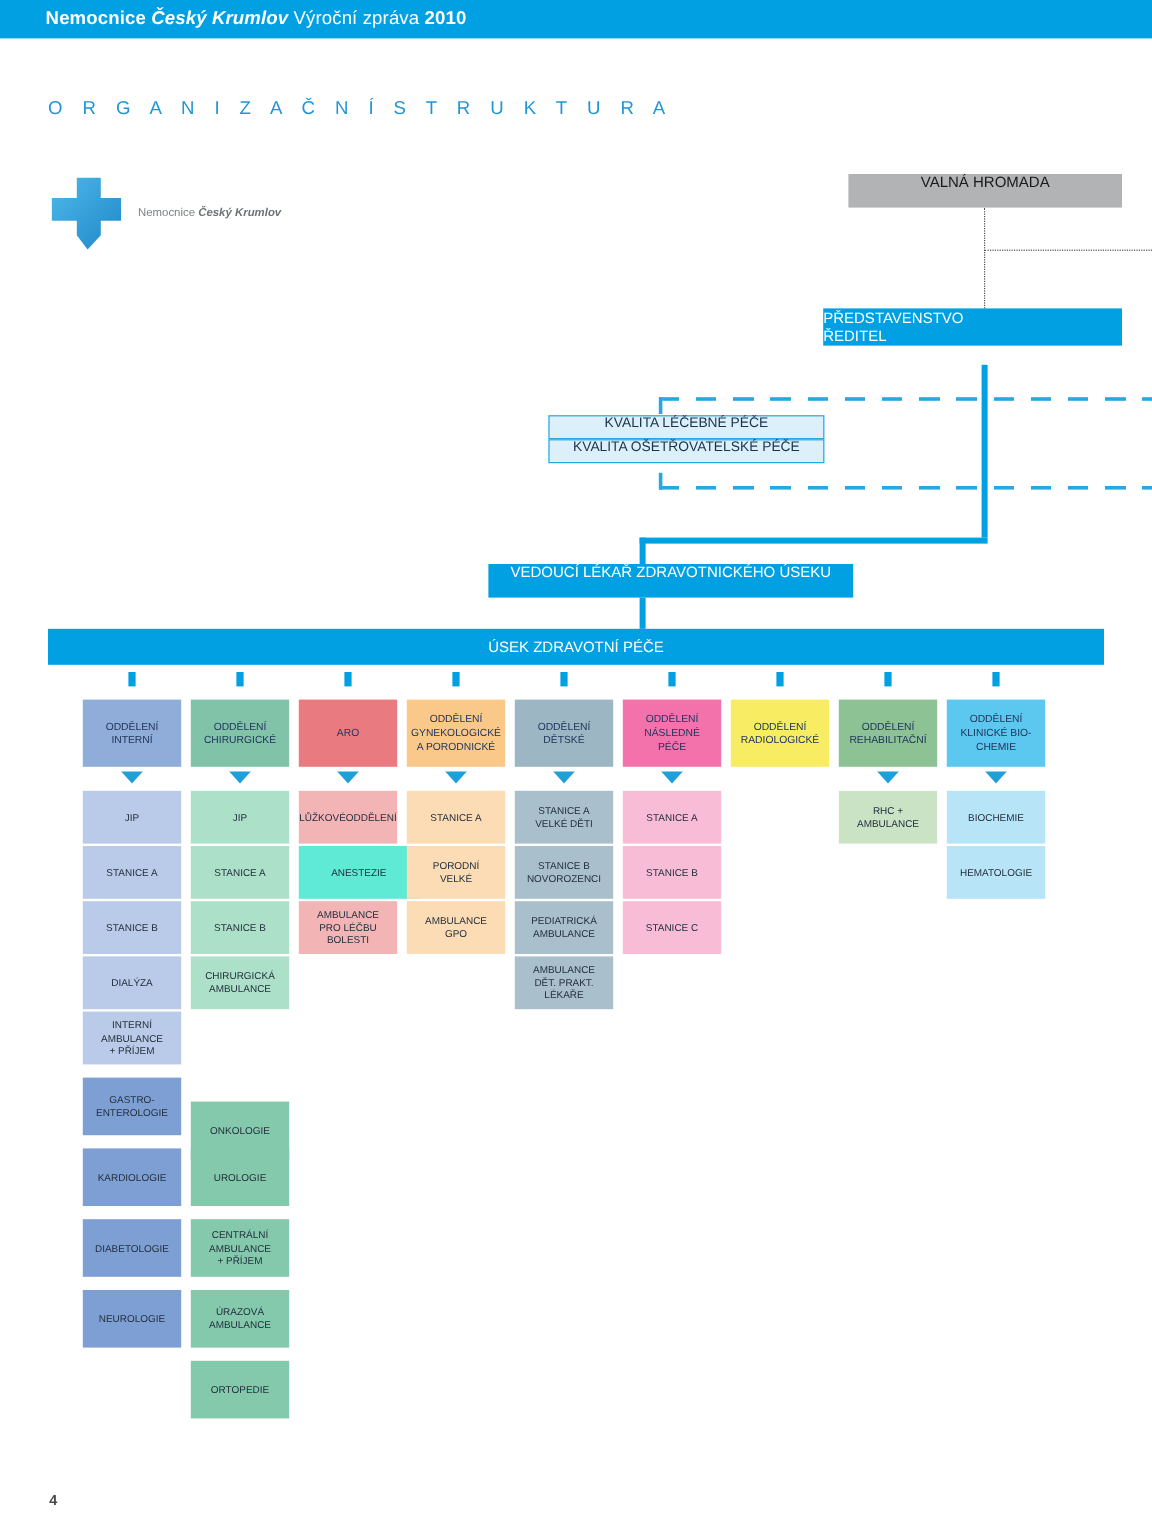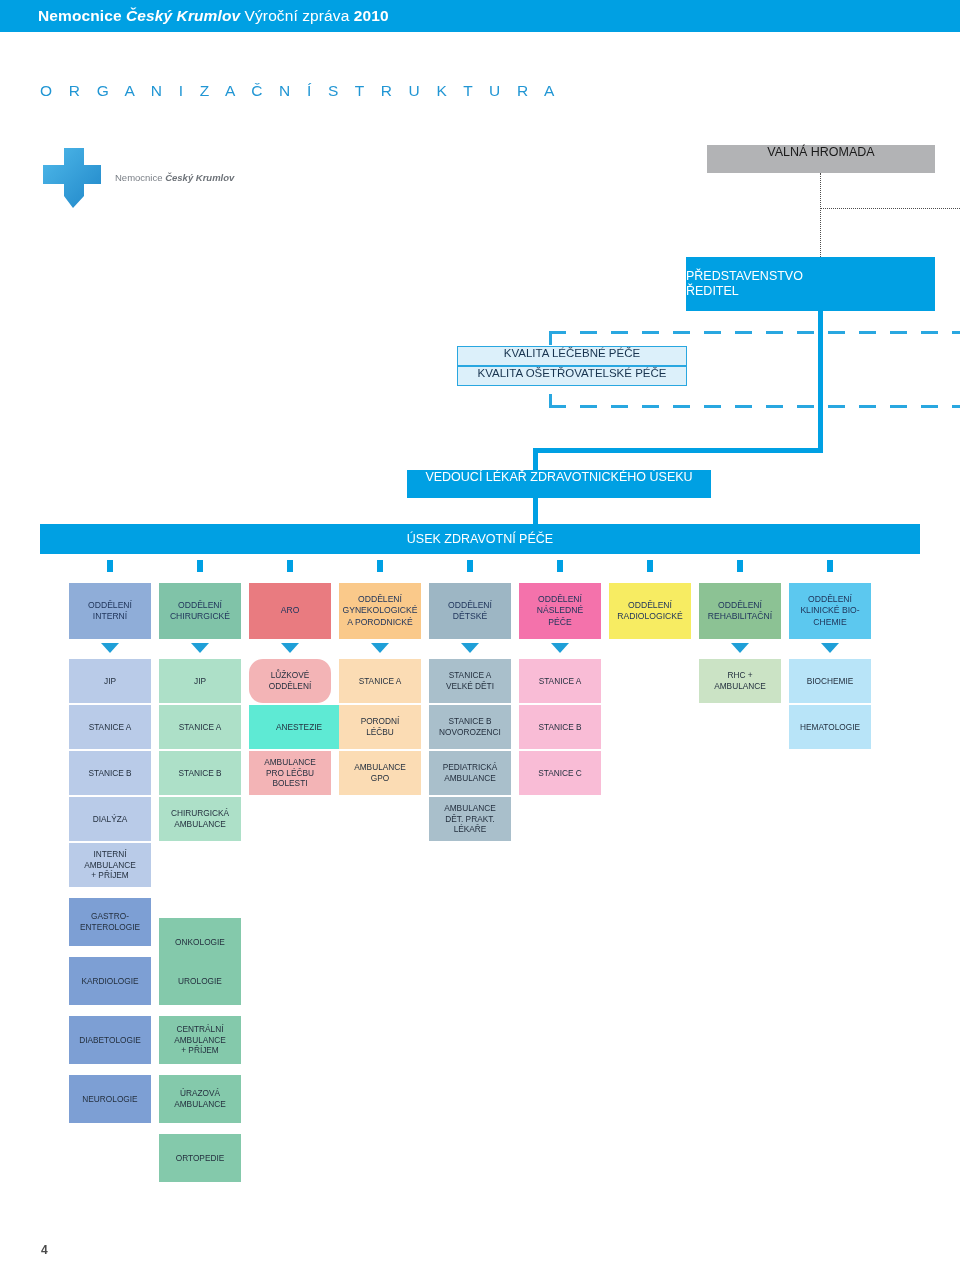--- a/index.html
+++ b/index.html
@@ -205,21 +205,21 @@
   </div>
 </div>
 
 <div class="box box-gray" style="left:707px; top:145px; width:228px; height:28px;">
   <span>VALNÁ HROMADA</span>
 </div>
 
 <div class="vline-dotted" style="left:820px; top:173px; height:84px;"></div>
 <div class="hline-dotted" style="left:820px; top:208px; width:140px;"></div>
 
-<div class="box box-blue" style="left:686px; top:257px; width:249px; height:54px; flex-direction:column;">
+<div class="box box-blue" style="left:686px; top:257px; width:249px; height:31px; flex-direction:column;">
   <span>PŘEDSTAVENSTVO</span>
   <span>ŘEDITEL</span>
 </div>
 
 <div class="vline-solid" style="left:818px; top:304px; width:5px; height:144px;"></div>
 
 <div class="corner-v" style="left:549px; top:331px; height:14px;"></div>
 <div class="dash-h" style="left:549px; top:331px; width:411px;"></div>
 <div class="corner-v" style="left:549px; top:394px; height:14px;"></div>
 <div class="dash-h" style="left:549px; top:405px; width:411px;"></div>
@@ -314,21 +314,21 @@
       <span>AMBULANCE</span>
     </div>
     <div class="sub" style="left: 159px; top: 1134px; width: 82px; height: 48px; background: rgb(132, 201, 171); flex-direction: column;">
       <span>ORTOPEDIE</span>
     </div>
     <div class="tick" style="left: 287px; top: 560px; height: 12px;"></div>
     <div class="dept" style="left: 249px; top: 583px; width: 82px; height: 56px; background: rgb(233, 123, 128); flex-direction: column;">
       <span>ARO</span>
     </div>
     <div class="arrow" style="left: 281px; top: 643px;"></div>
-    <div class="sub" style="left: 249px; top: 659px; width: 82px; height: 44px; background: rgb(243, 180, 182); flex-direction: column; border-radius: 14px;">
+    <div class="sub" style="left: 249px; top: 659px; width: 82px; height: 44px; background: rgb(243, 180, 182); flex-direction: row;">
       <span>LŮŽKOVÉ</span>
       <span>ODDĚLENÍ</span>
     </div>
     <div class="sub" style="left: 249px; top: 705px; width: 100px; height: 44px; background: #5eead4; flex-direction: column;">
       <span>ANESTEZIE</span>
     </div>
     <div class="sub" style="left: 249px; top: 751px; width: 82px; height: 44px; background: rgb(243, 180, 182); flex-direction: column;">
       <span>AMBULANCE</span>
       <span>PRO LÉČBU</span>
       <span>BOLESTI</span>
@@ -338,21 +338,21 @@
       <span>ODDĚLENÍ</span>
       <span>GYNEKOLOGICKÉ</span>
       <span>A PORODNICKÉ</span>
     </div>
     <div class="arrow" style="left: 371px; top: 643px;"></div>
     <div class="sub" style="left: 339px; top: 659px; width: 82px; height: 44px; background: rgb(251, 220, 180); flex-direction: column;">
       <span>STANICE A</span>
     </div>
     <div class="sub" style="left: 339px; top: 705px; width: 82px; height: 44px; background: rgb(251, 220, 180); flex-direction: column;">
       <span>PORODNÍ</span>
-      <span>LÉČBU</span>
+      <span>VELKÉ</span>
     </div>
     <div class="sub" style="left: 339px; top: 751px; width: 82px; height: 44px; background: rgb(251, 220, 180); flex-direction: column;">
       <span>AMBULANCE</span>
       <span>GPO</span>
     </div>
     <div class="tick" style="left: 467px; top: 560px; height: 12px;"></div>
     <div class="dept" style="left: 429px; top: 583px; width: 82px; height: 56px; background: rgb(157, 182, 196); flex-direction: column;">
       <span>ODDĚLENÍ</span>
       <span>DĚTSKÉ</span>
     </div>

